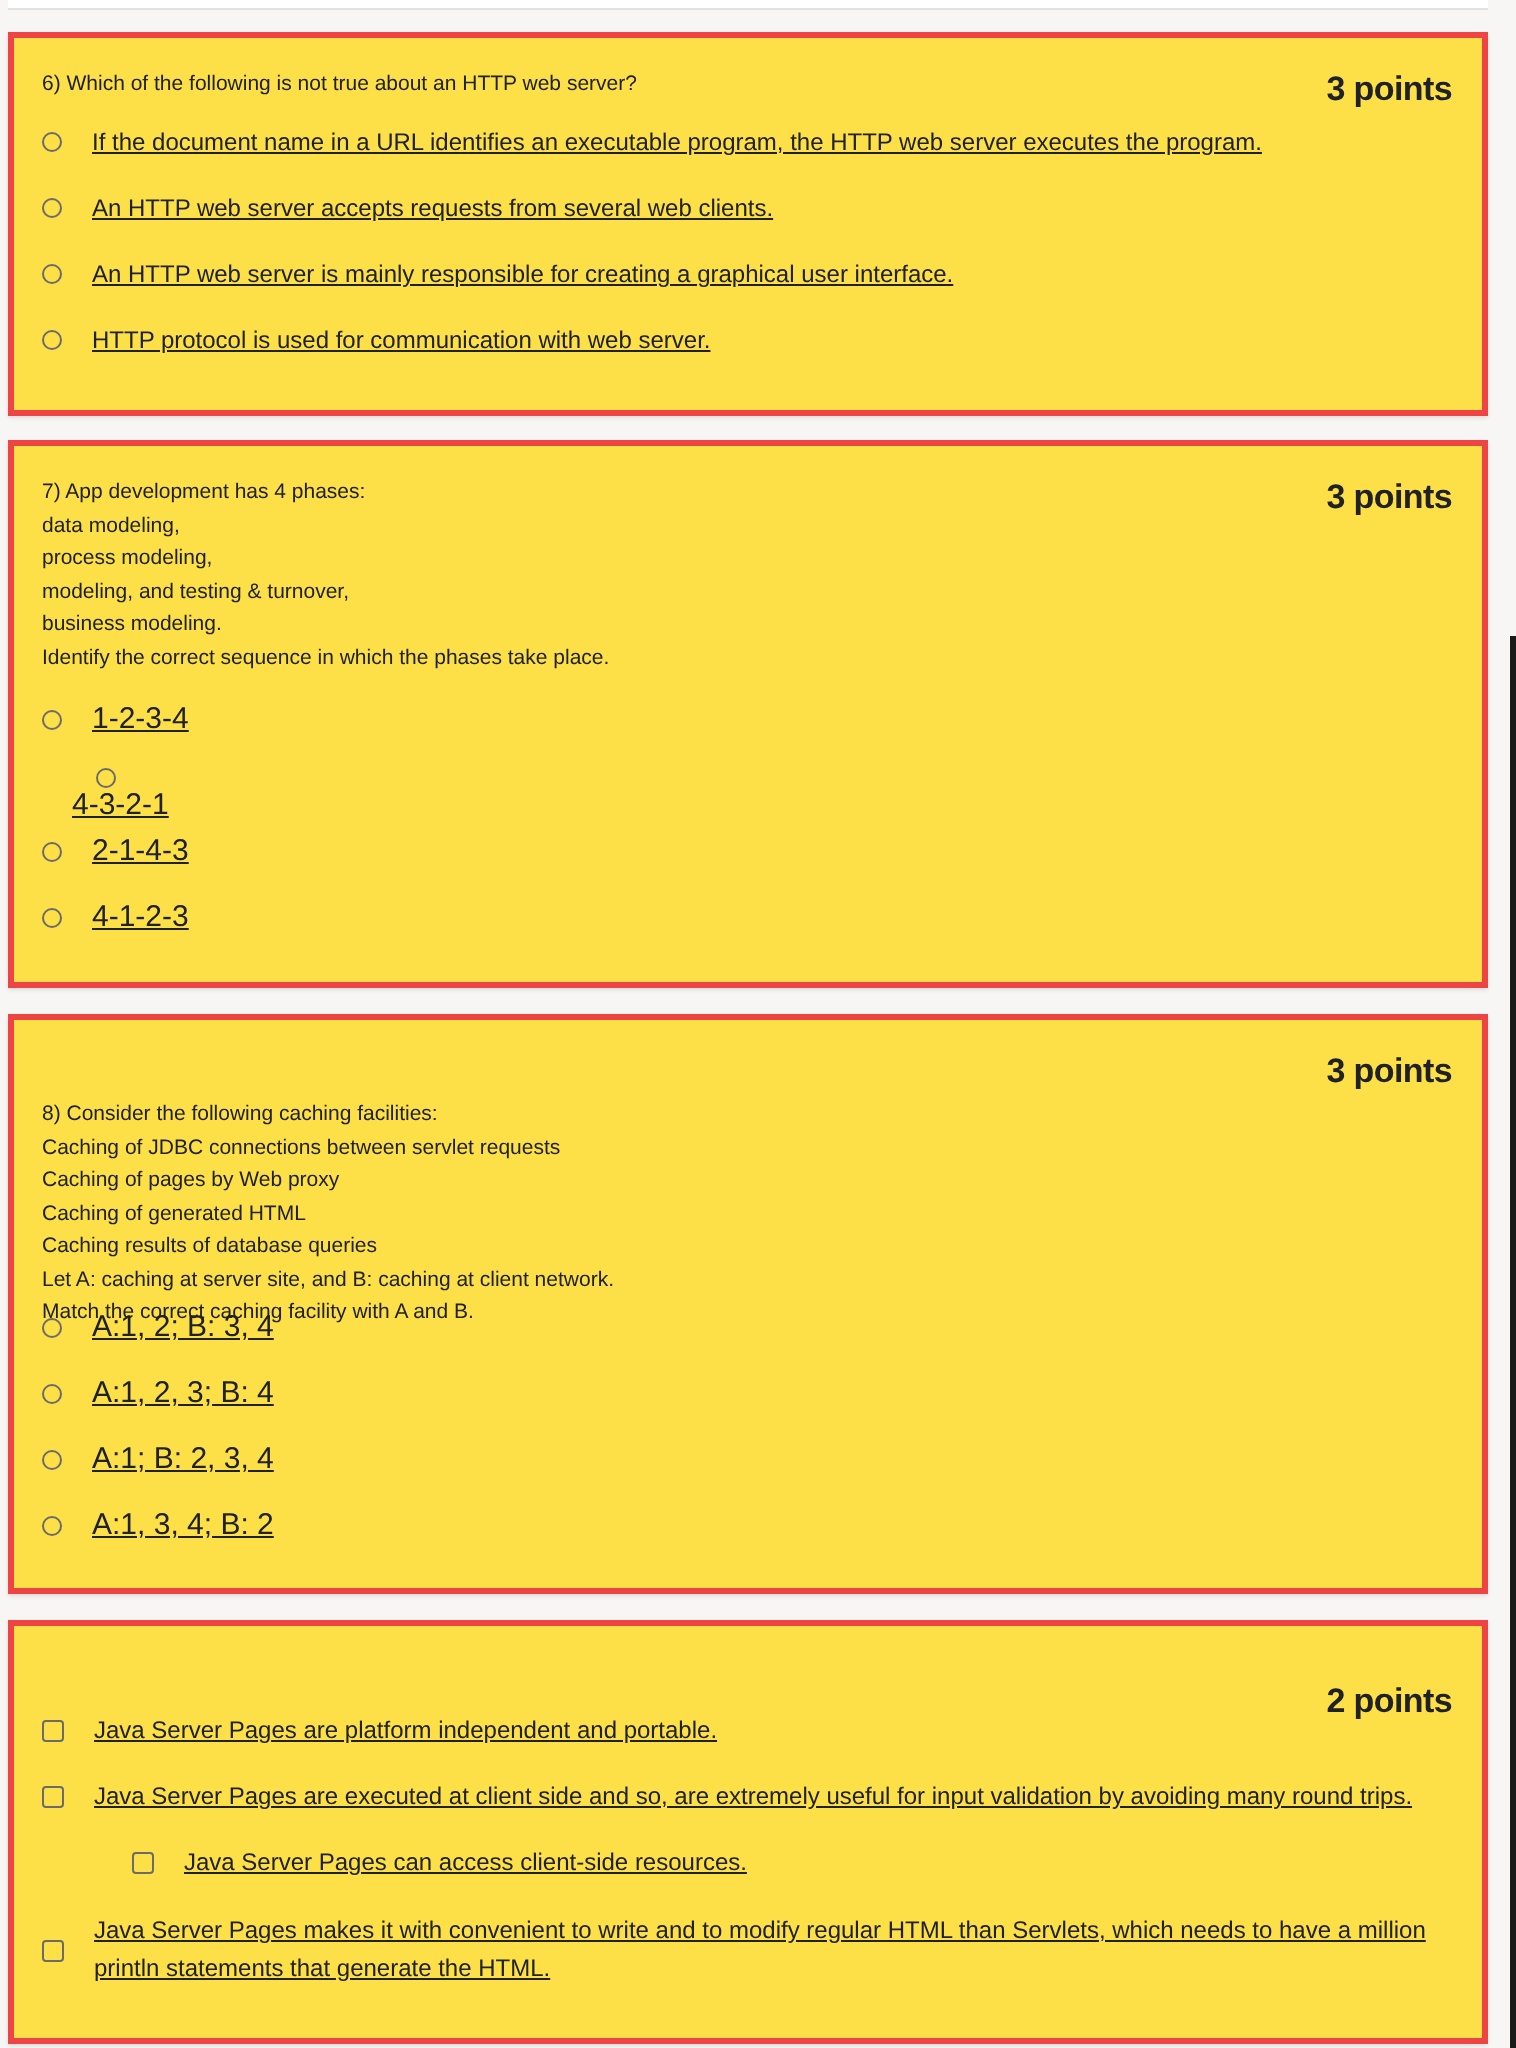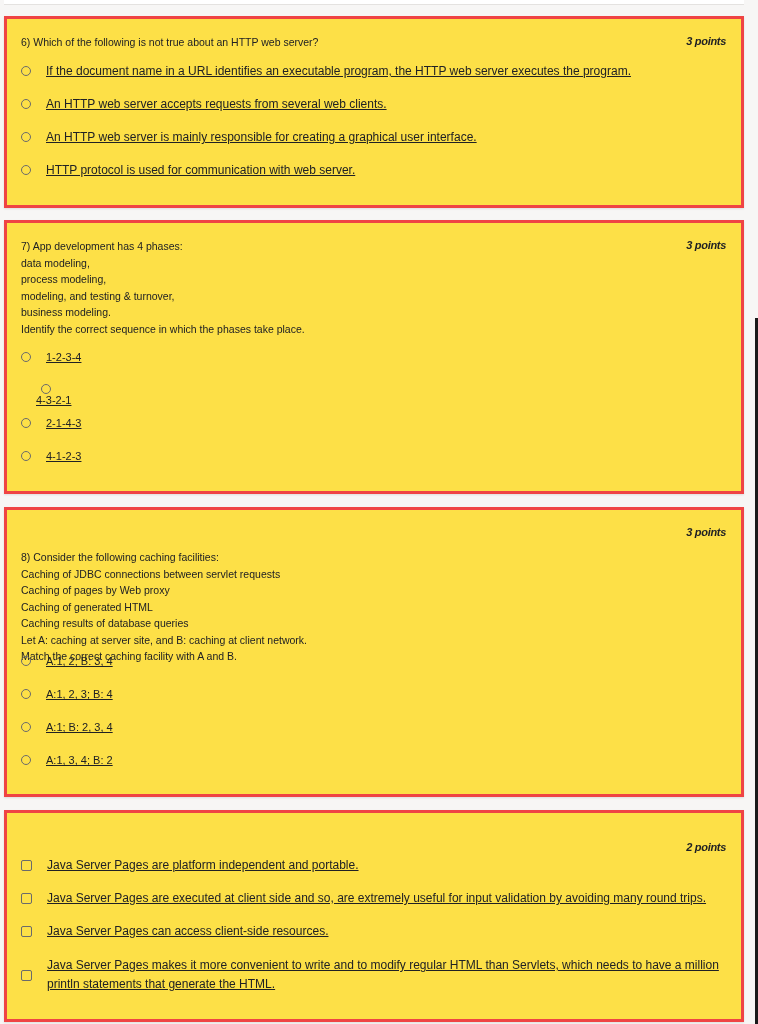--- a/index.html
+++ b/index.html
@@ -21,40 +21,40 @@
     box-shadow: 0 1px 2px rgba(0,0,0,0.10);
     box-sizing: border-box;
   }
   .q-title {
     position: absolute; left: 14px; top: 0;
     font-size: 10.5px; line-height: 16.5px; color: #202124;
     white-space: pre-line;
   }
   .points {
     position: absolute; right: 15px;
-    font-size: 11px; font-style: italic; font-weight: bold; color: #202124;
+    font-size: 17px; font-weight: bold; color: #202124;
     letter-spacing: -0.3px;
   }
   .option {
     position: absolute; left: 14px; display: flex; align-items: center;
     cursor: pointer;
     text-decoration: underline;
   }
   .radio {
     width: 10px; height: 10px; border: 1.3px solid #6b6b6b; border-radius: 50%;
     box-sizing: border-box; flex: none;
   }
   .checkbox {
     width: 11px; height: 11px; border: 1.3px solid #6b6b6b; border-radius: 2px;
     box-sizing: border-box; flex: none;
   }
   .opt-label {
     margin-left: 15px; font-size: 12px; color: #202124; white-space: nowrap;
   }
-  .opt-label.small { font-size: 11px; }
+  .opt-label.small { font-size: 15px; }
   .opt-label.wrap { white-space: normal; width: 680px; line-height: 19px; }
   .scroll-edge {
     position: absolute; left: 755px; top: 318px; width: 3px; height: 706px;
     background: #1a1a1a;
   }
 </style>
 </head>
 <body>
 
 <div class="top-card-edge"></div>
@@ -136,23 +136,23 @@
 <div class="card" style="top:810px;height:212px;">
   <div class="points" style="top:28px;">2 points</div>
   <div class="option" style="top:45px;">
     <span class="checkbox"></span>
     <span class="opt-label">Java Server Pages are platform independent and portable.</span>
   </div>
   <div class="option" style="top:78px;">
     <span class="checkbox"></span>
     <span class="opt-label">Java Server Pages are executed at client side and so, are extremely useful for input validation by avoiding many round trips.</span>
   </div>
-  <div class="option" style="top:111px;">
+  <div class="option" style="top:111px;margin-left:45px;">
     <span class="checkbox"></span>
     <span class="opt-label">Java Server Pages can access client-side resources.</span>
   </div>
   <div class="option" style="top:143px;">
     <span class="checkbox"></span>
-    <span class="opt-label wrap">Java Server Pages makes it more convenient to write and to modify regular HTML than Servlets, which needs to have a million println statements that generate the HTML.</span>
+    <span class="opt-label wrap">Java Server Pages makes it with convenient to write and to modify regular HTML than Servlets, which needs to have a million println statements that generate the HTML.</span>
   </div>
 </div>
 
 <div class="scroll-edge"></div>
 
 </body></html>

